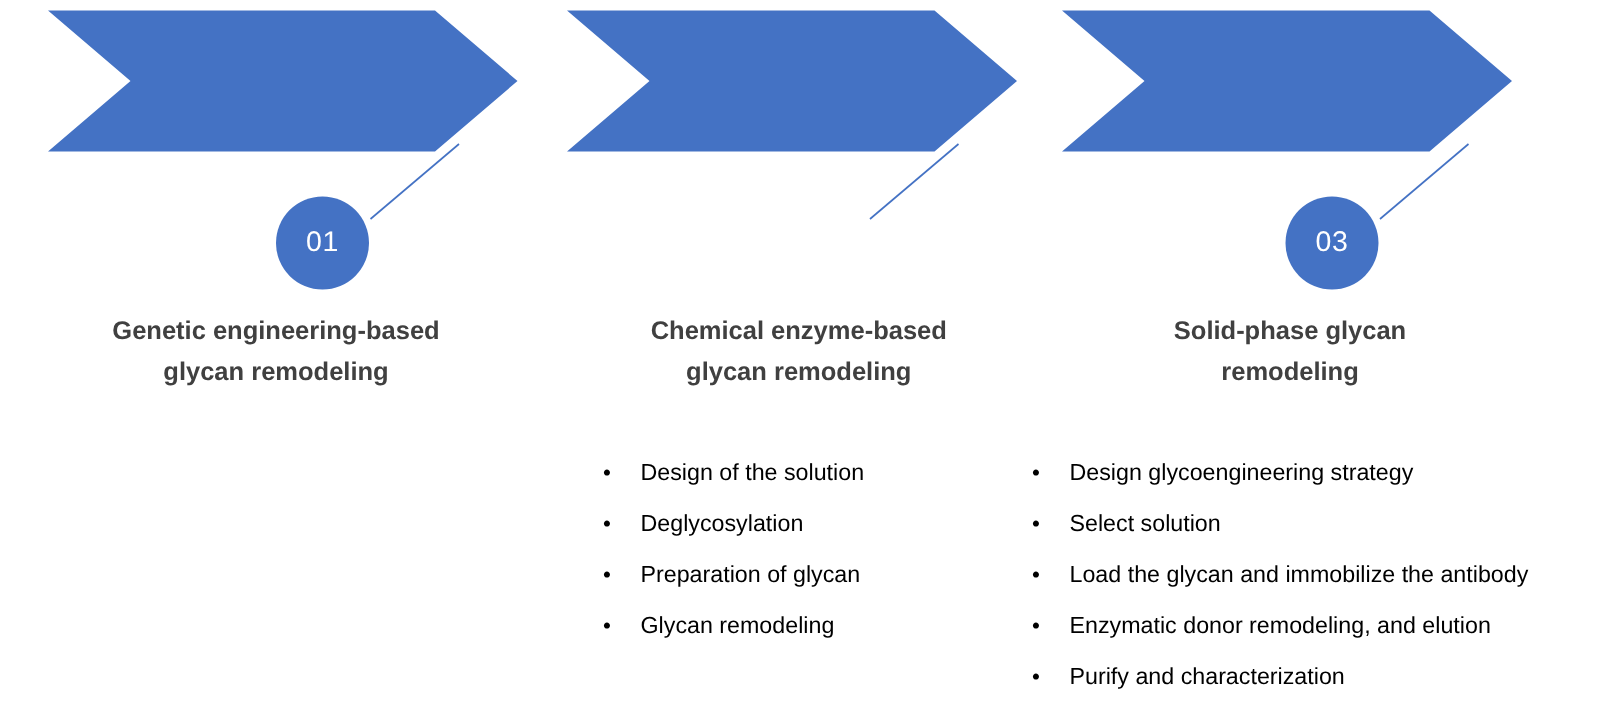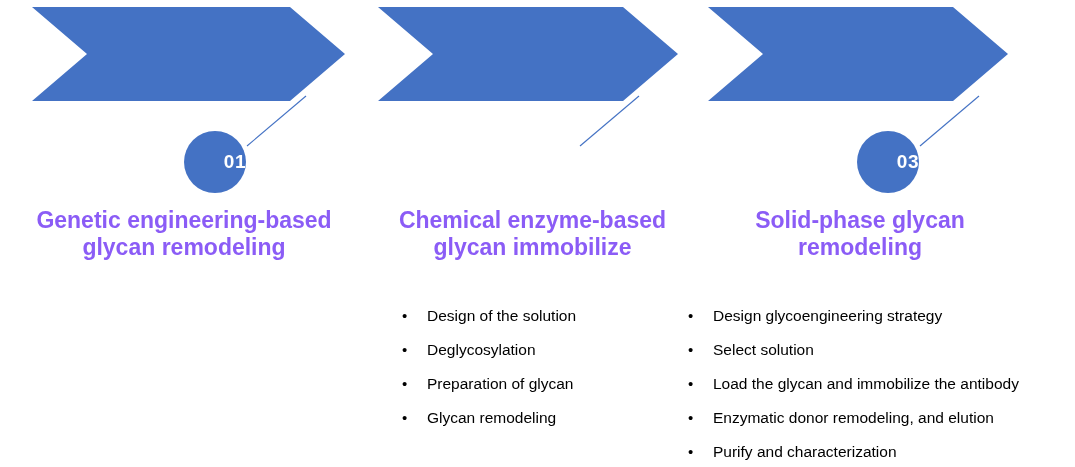--- a/index.html
+++ b/index.html
@@ -39,47 +39,47 @@
 
   
   .badge {
     position: absolute;
     width: 62px;
     height: 62px;
     border-radius: 50%;
     background: #4472C4;
     color: #ffffff;
     font-size: 19px;
-    font-weight: bold;
+    font-weight: normal;
     letter-spacing: 0.5px;
     display: flex;
     align-items: center;
-    justify-content: flex-end;
+    justify-content: center;
     box-sizing: border-box;
     top: 131px;
   }
   .badge-1 { left: 184px; }
   .badge-2 { left: 517px; }
   .badge-3 { left: 857px; }
 
   
   .column {
     position: absolute;
     top: 207px;
   }
   .col-1 { left: 14px;  width: 340px; }
   .col-2 { left: 380px; width: 305px; }
   .col-3 { left: 690px; width: 340px; }
 
   .col-title {
     text-align: center;
-    font-size: 23px;
+    font-size: 17px;
     font-weight: bold;
     line-height: 27px;
-    color: #8b5cf6;
+    color: #404040;
     margin: 0;
     white-space: pre-line;
   }
 
   
   .bullet-list {
     list-style: none;
     margin: 0;
     padding: 0;
     position: absolute;
@@ -136,21 +136,21 @@
     <span>03</span>
   </div>
 
   <div class="column col-1">
     <p class="col-title">Genetic engineering-based
 glycan remodeling</p>
   </div>
 
   <div class="column col-2">
     <p class="col-title">Chemical enzyme-based
-glycan immobilize</p>
+glycan remodeling</p>
     <ul class="bullet-list">
       <li class="bullet-item">
         <span class="bullet-marker">•</span>
         <span class="bullet-text">Design of the solution</span>
       </li>
       <li class="bullet-item">
         <span class="bullet-marker">•</span>
         <span class="bullet-text">Deglycosylation</span>
       </li>
       <li class="bullet-item">

